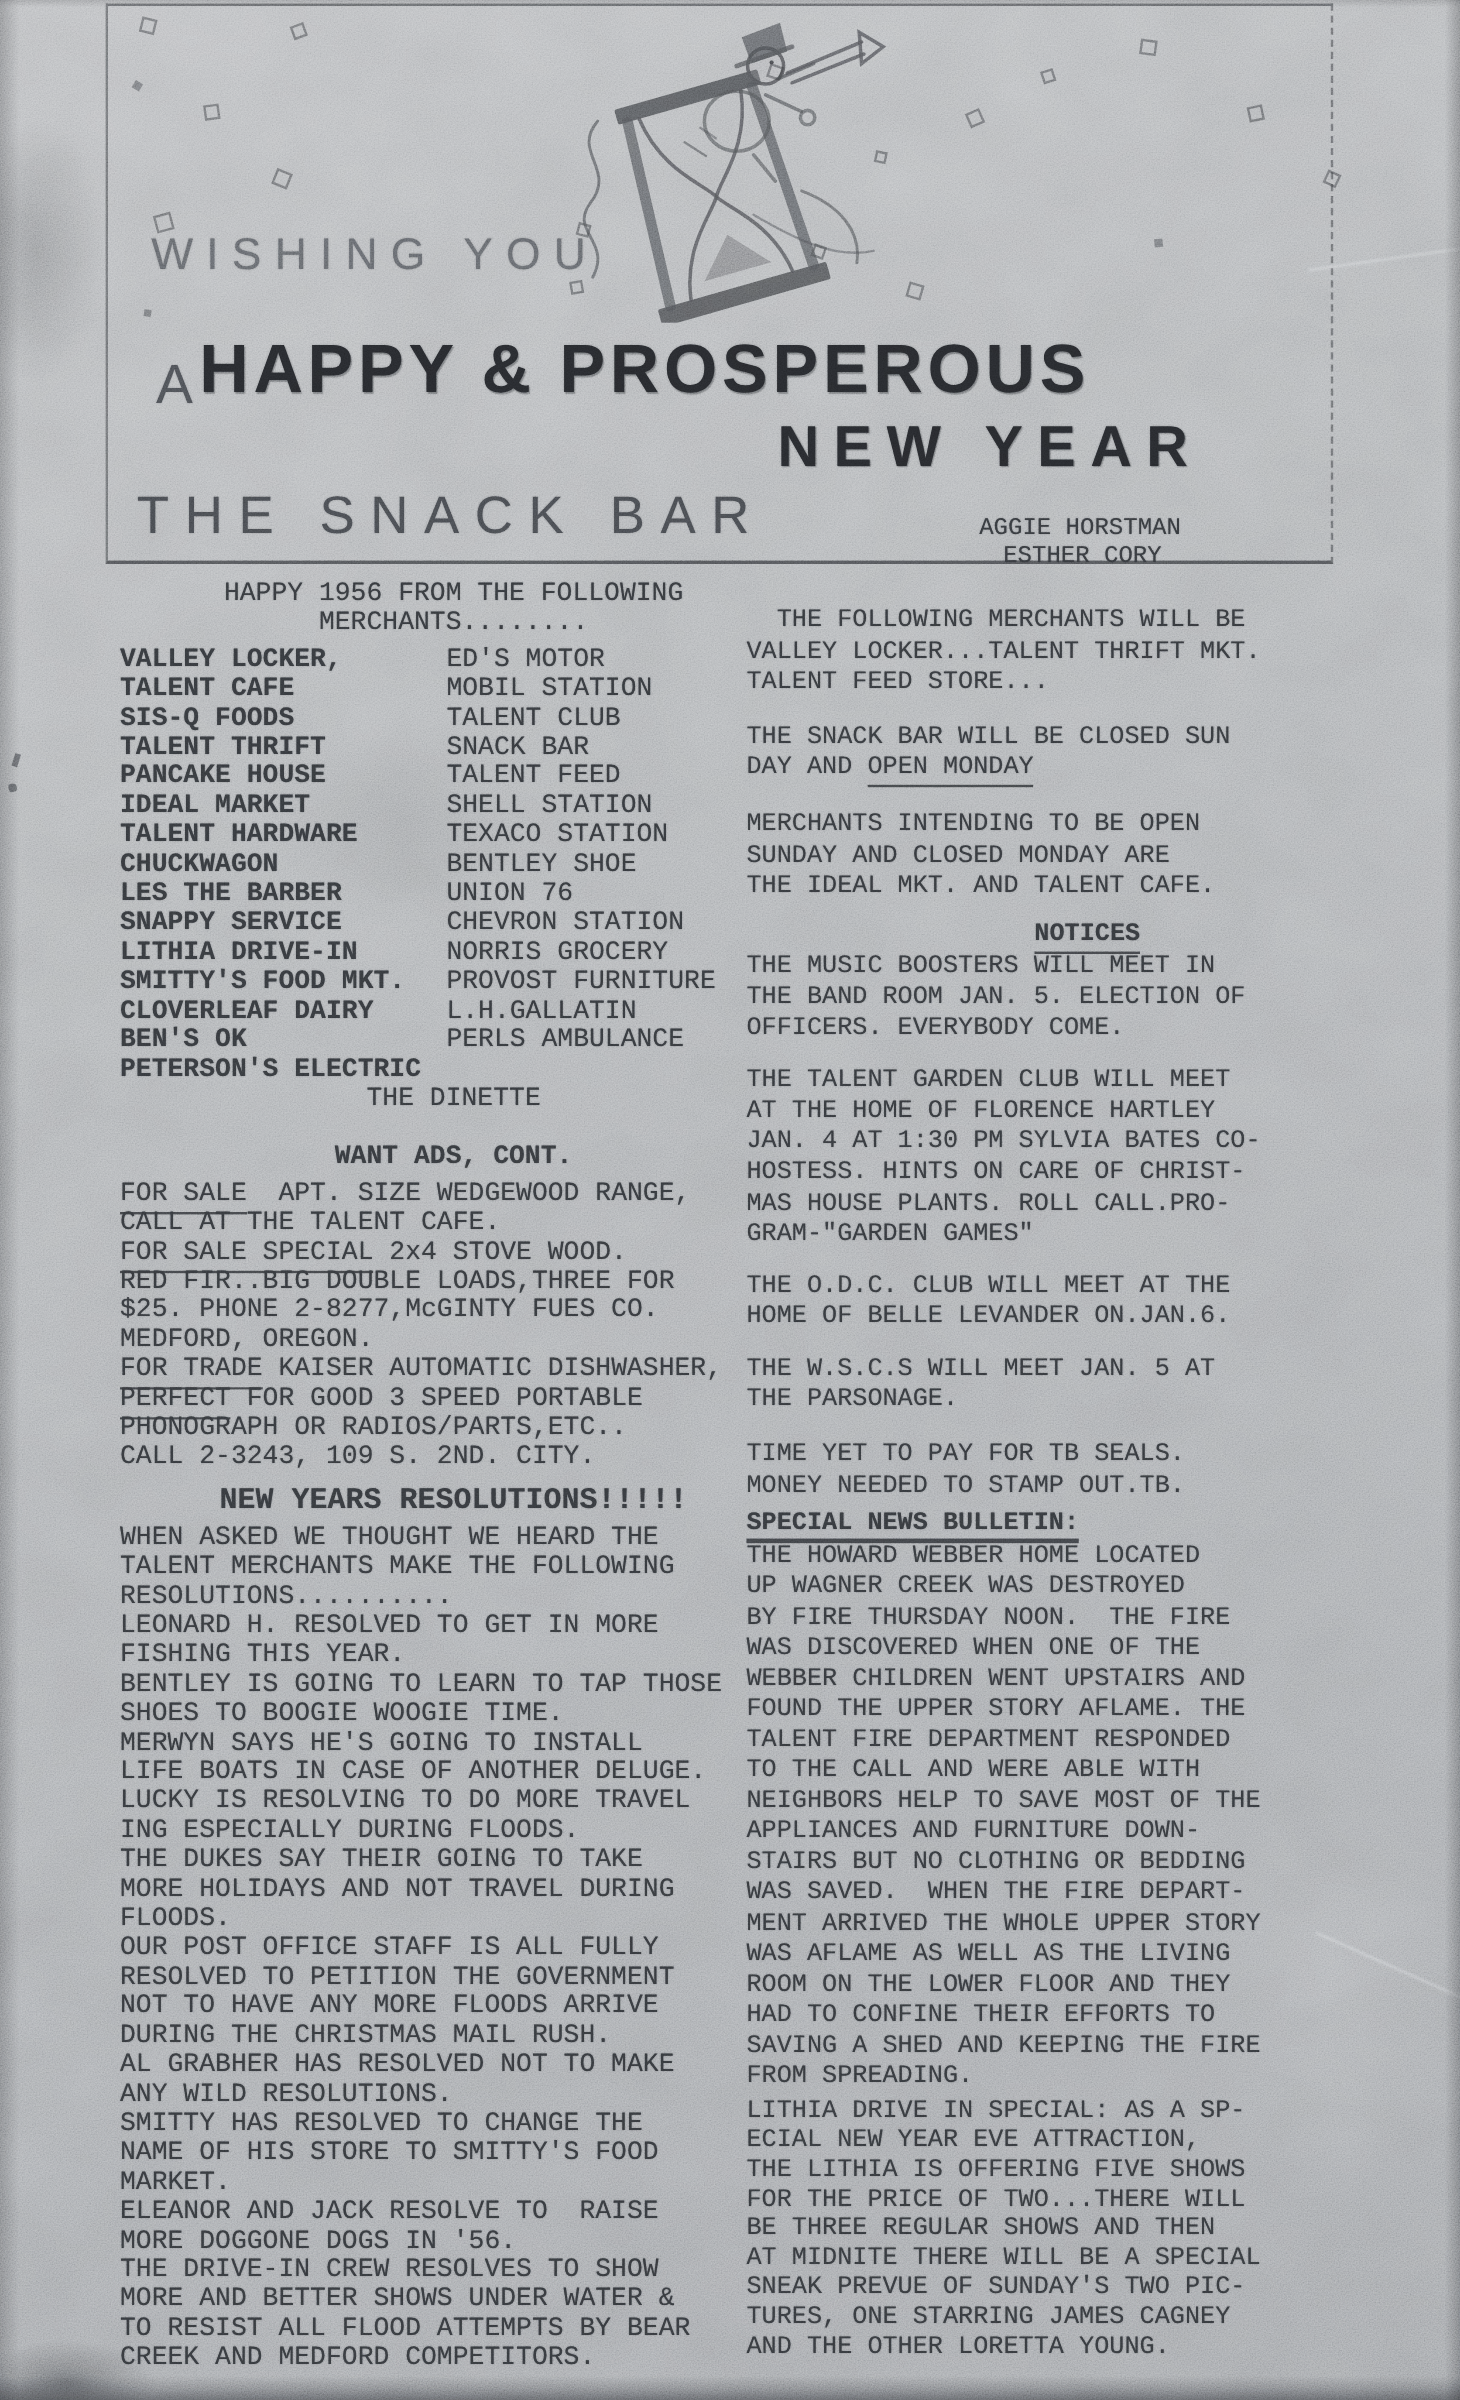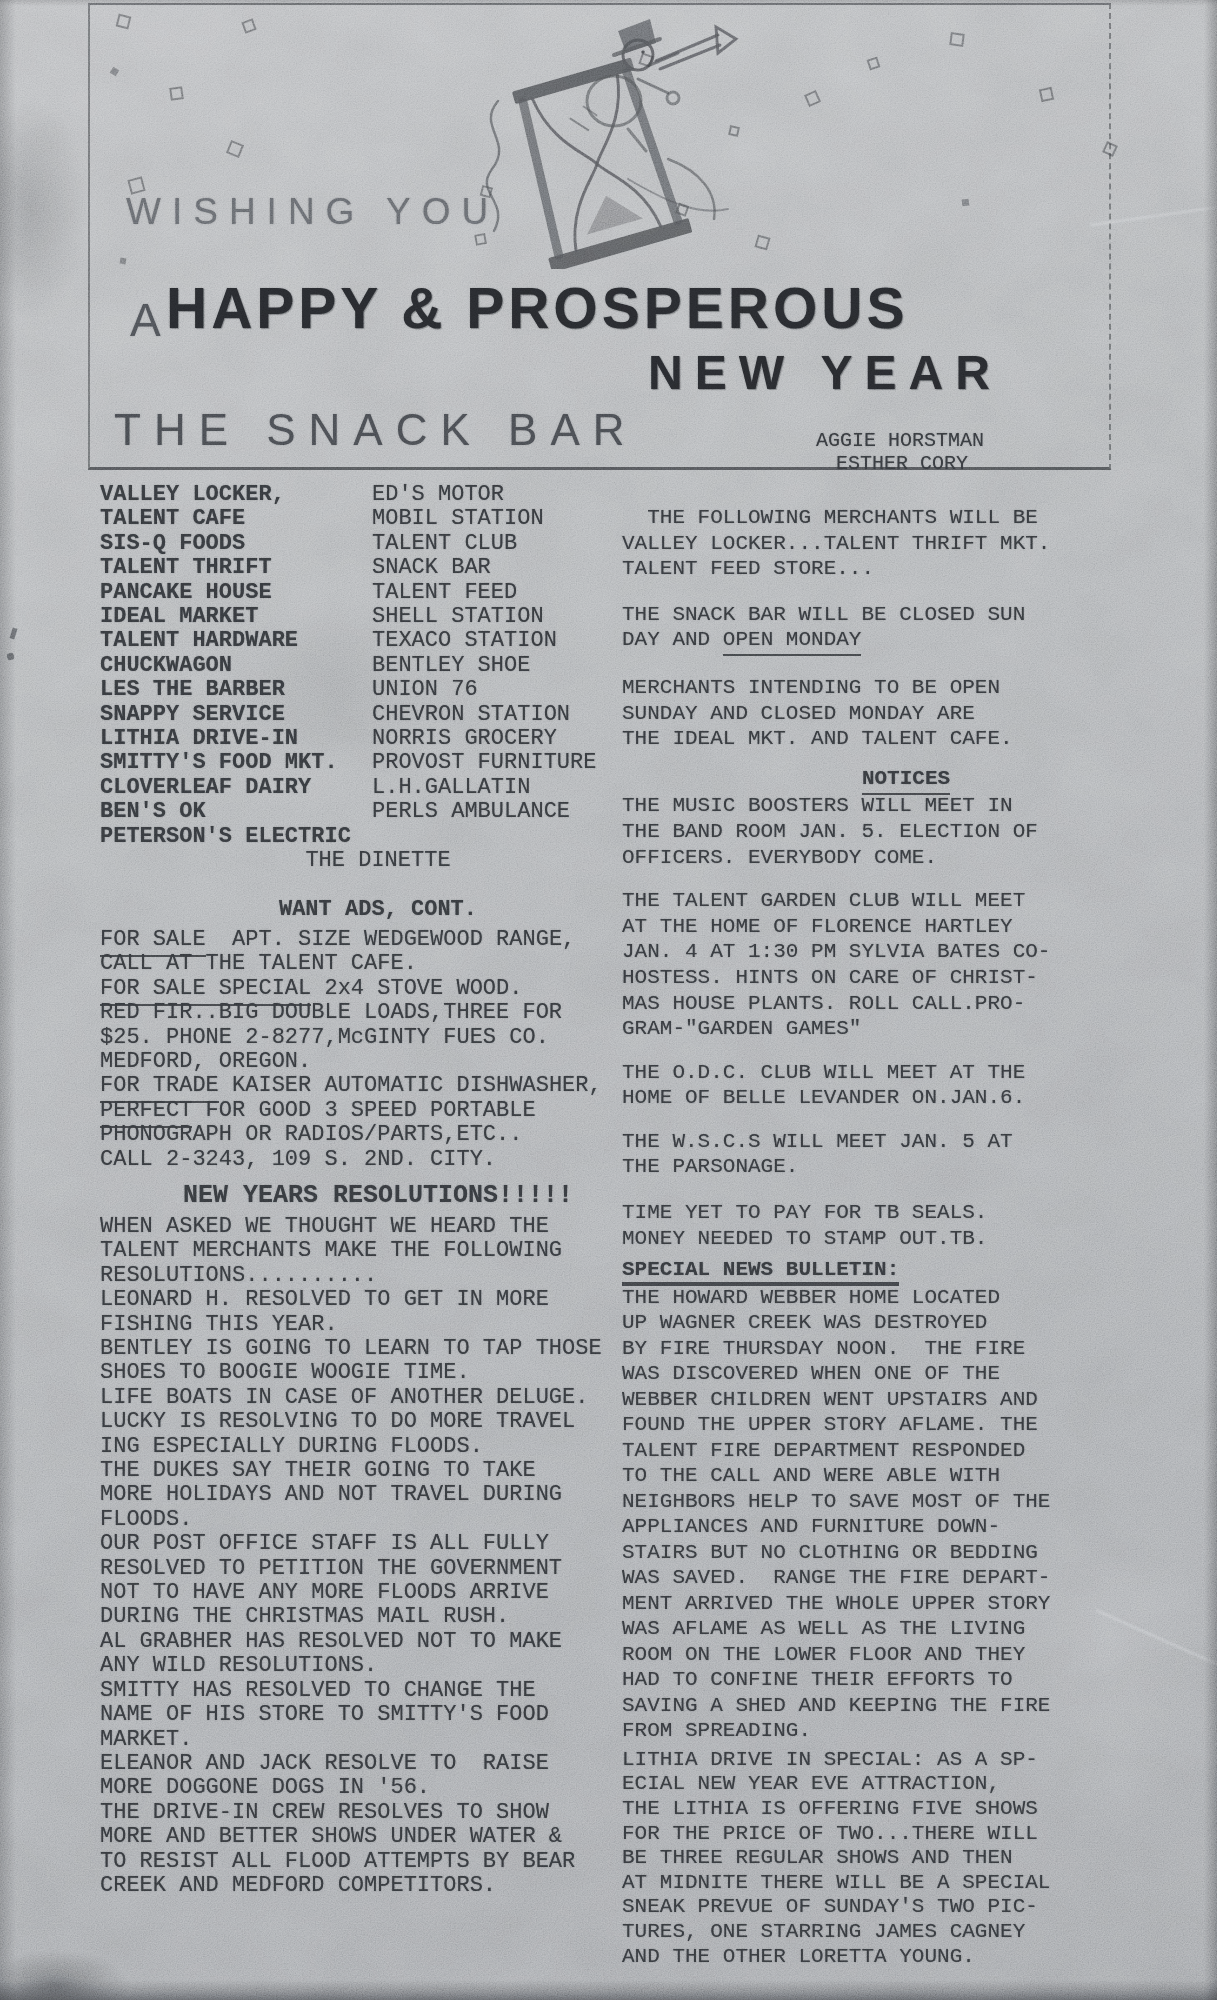--- a/index.html
+++ b/index.html
@@ -150,20 +150,24 @@
     <div class="speck" style="left:806px;top:92px;width:9px;height:9px;transform:rotate(-24deg)"></div>
     <div class="speck" style="left:950px;top:33px;width:10px;height:9px;transform:rotate(8deg)"></div>
     <div class="speck" style="left:1040px;top:88px;width:9px;height:9px;transform:rotate(-12deg)"></div>
     <div class="speck" style="left:1104px;top:143px;width:8px;height:8px;transform:rotate(25deg)"></div>
     <div class="speck filled" style="left:962px;top:199px;width:7px;height:7px;transform:rotate(-6deg)"></div>
     <div class="speck" style="left:756px;top:236px;width:9px;height:9px;transform:rotate(16deg)"></div>
     <div class="speck" style="left:868px;top:58px;width:7px;height:7px;transform:rotate(-18deg)"></div>
   </div>
 
   <div class="col left-col ink">
+    <div class="merch-head">
+        <div class="tline">HAPPY 1956 FROM THE FOLLOWING</div>
+        <div class="tline">MERCHANTS........</div>
+      </div>
     <div class="merch-list">
         <div class="mrow"><span class="mcol-l">VALLEY LOCKER,</span><span class="mcol-r">ED'S MOTOR</span></div>
         <div class="mrow"><span class="mcol-l">TALENT CAFE</span><span class="mcol-r">MOBIL STATION</span></div>
         <div class="mrow"><span class="mcol-l">SIS-Q FOODS</span><span class="mcol-r">TALENT CLUB</span></div>
         <div class="mrow"><span class="mcol-l">TALENT THRIFT</span><span class="mcol-r">SNACK BAR</span></div>
         <div class="mrow"><span class="mcol-l">PANCAKE HOUSE</span><span class="mcol-r">TALENT FEED</span></div>
         <div class="mrow"><span class="mcol-l">IDEAL MARKET</span><span class="mcol-r">SHELL STATION</span></div>
         <div class="mrow"><span class="mcol-l">TALENT HARDWARE</span><span class="mcol-r">TEXACO STATION</span></div>
         <div class="mrow"><span class="mcol-l">CHUCKWAGON</span><span class="mcol-r">BENTLEY SHOE</span></div>
         <div class="mrow"><span class="mcol-l">LES THE BARBER</span><span class="mcol-r">UNION 76</span></div>
@@ -190,20 +194,21 @@
       </div>
     <div class="res-head tline">NEW YEARS RESOLUTIONS!!!!!</div>
     <div>
         <div class="tline">WHEN ASKED WE THOUGHT WE HEARD THE</div>
         <div class="tline">TALENT MERCHANTS MAKE THE FOLLOWING</div>
         <div class="tline">RESOLUTIONS..........</div>
         <div class="tline">LEONARD H. RESOLVED TO GET IN MORE</div>
         <div class="tline">FISHING THIS YEAR.</div>
         <div class="tline">BENTLEY IS GOING TO LEARN TO TAP THOSE</div>
         <div class="tline">SHOES TO BOOGIE WOOGIE TIME.</div>
+        <div class="tline">MERWYN SAYS HE'S GOING TO INSTALL</div>
         <div class="tline">LIFE BOATS IN CASE OF ANOTHER DELUGE.</div>
         <div class="tline">LUCKY IS RESOLVING TO DO MORE TRAVEL</div>
         <div class="tline">ING ESPECIALLY DURING FLOODS.</div>
         <div class="tline">THE DUKES SAY THEIR GOING TO TAKE</div>
         <div class="tline">MORE HOLIDAYS AND NOT TRAVEL DURING</div>
         <div class="tline">FLOODS.</div>
         <div class="tline">OUR POST OFFICE STAFF IS ALL FULLY</div>
         <div class="tline">RESOLVED TO PETITION THE GOVERNMENT</div>
         <div class="tline">NOT TO HAVE ANY MORE FLOODS ARRIVE</div>
         <div class="tline">DURING THE CHRISTMAS MAIL RUSH.</div>
@@ -268,21 +273,21 @@
         <div class="tline">UP WAGNER CREEK WAS DESTROYED</div>
         <div class="tline">BY FIRE THURSDAY NOON.  THE FIRE</div>
         <div class="tline">WAS DISCOVERED WHEN ONE OF THE</div>
         <div class="tline">WEBBER CHILDREN WENT UPSTAIRS AND</div>
         <div class="tline">FOUND THE UPPER STORY AFLAME. THE</div>
         <div class="tline">TALENT FIRE DEPARTMENT RESPONDED</div>
         <div class="tline">TO THE CALL AND WERE ABLE WITH</div>
         <div class="tline">NEIGHBORS HELP TO SAVE MOST OF THE</div>
         <div class="tline">APPLIANCES AND FURNITURE DOWN-</div>
         <div class="tline">STAIRS BUT NO CLOTHING OR BEDDING</div>
-        <div class="tline">WAS SAVED.  RANGE THE FIRE DEPART-</div>
+        <div class="tline">WAS SAVED.  WHEN THE FIRE DEPART-</div>
         <div class="tline">MENT ARRIVED THE WHOLE UPPER STORY</div>
         <div class="tline">WAS AFLAME AS WELL AS THE LIVING</div>
         <div class="tline">ROOM ON THE LOWER FLOOR AND THEY</div>
         <div class="tline">HAD TO CONFINE THEIR EFFORTS TO</div>
         <div class="tline">SAVING A SHED AND KEEPING THE FIRE</div>
         <div class="tline">FROM SPREADING.</div>
       </div>
     <div class="lithia">
         <div class="tline">LITHIA DRIVE IN SPECIAL: AS A SP-</div>
         <div class="tline">ECIAL NEW YEAR EVE ATTRACTION,</div>

